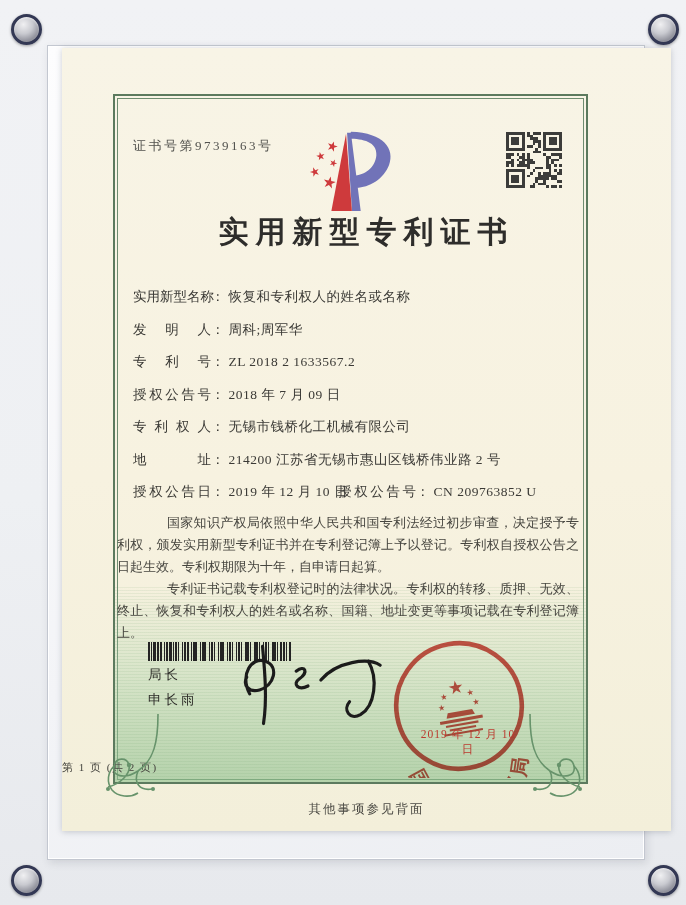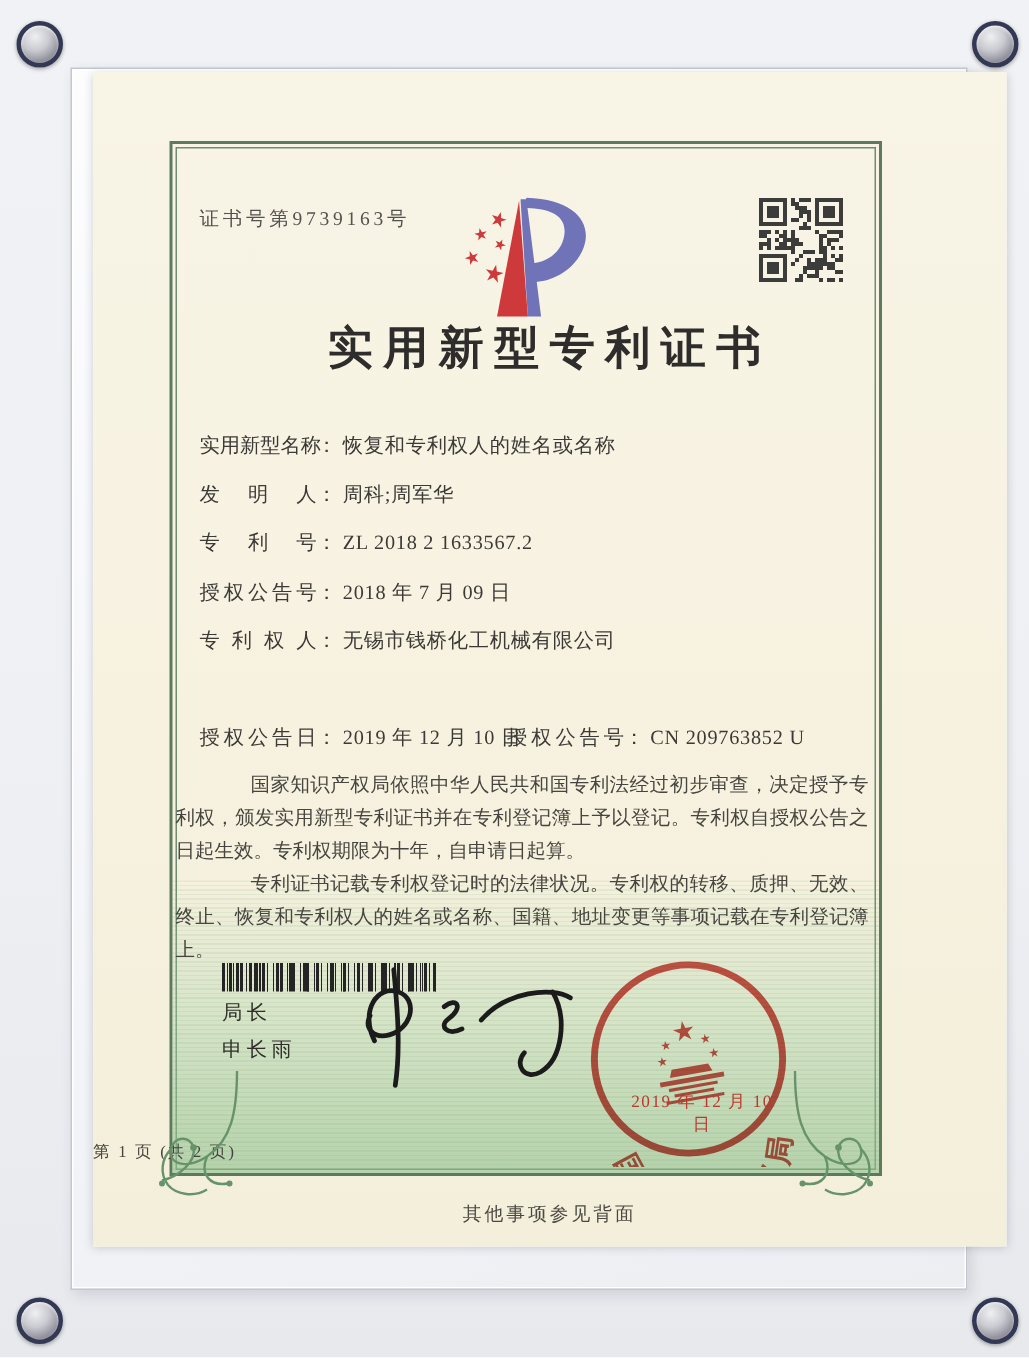--- a/index.html
+++ b/index.html
@@ -322,20 +322,23 @@
     </div>
     <div class="frow" style="top:305px">
       <span class="flabel">专利号</span><span class="fcolon">：</span><span class="fvalue">ZL 2018 2 1633567.2</span>
     </div>
     <div class="frow" style="top:338px">
       <span class="flabel">授权公告号</span><span class="fcolon">：</span><span class="fvalue">2018 年 7 月 09 日</span>
     </div>
     <div class="frow" style="top:370px">
       <span class="flabel">专利权人</span><span class="fcolon">：</span><span class="fvalue">无锡市钱桥化工机械有限公司</span>
     </div>
+    <div class="frow" style="top:403px">
+      <span class="flabel">地址</span><span class="fcolon">：</span><span class="fvalue">214200 江苏省无锡市惠山区钱桥伟业路 2 号</span>
+    </div>
     <div class="frow" style="top:435px">
       <span class="flabel">授权公告日</span><span class="fcolon">：</span><span class="fvalue">2019 年 12 月 10 日</span>
       <span class="grant2">
         <span class="flabel">授权公告号</span><span class="fcolon">：</span><span class="fvalue">CN 209763852 U</span>
       </span>
     </div>
 
     <div class="paras">
       <p>国家知识产权局依照中华人民共和国专利法经过初步审查，决定授予专利权，颁发实用新型专利证书并在专利登记簿上予以登记。专利权自授权公告之日起生效。专利权期限为十年，自申请日起算。</p>
       <p>专利证书记载专利权登记时的法律状况。专利权的转移、质押、无效、终止、恢复和专利权人的姓名或名称、国籍、地址变更等事项记载在专利登记簿上。</p>

